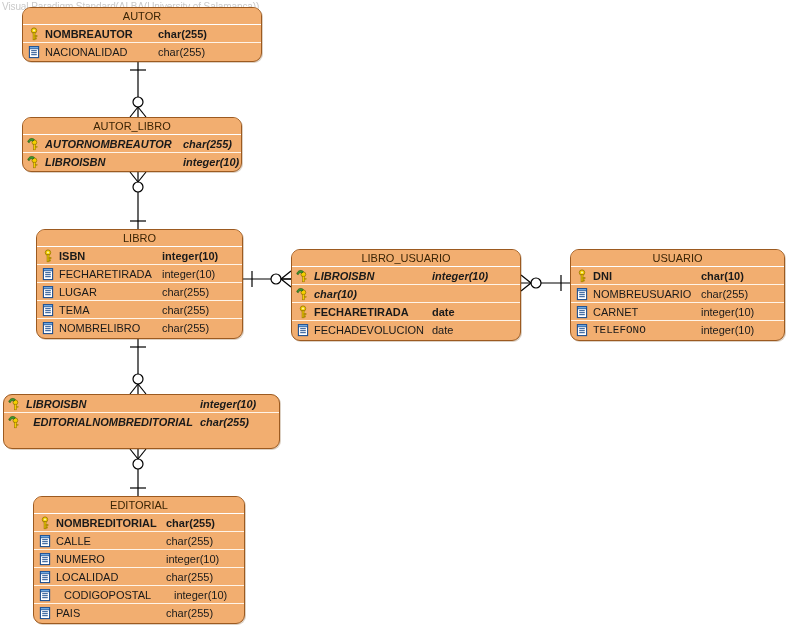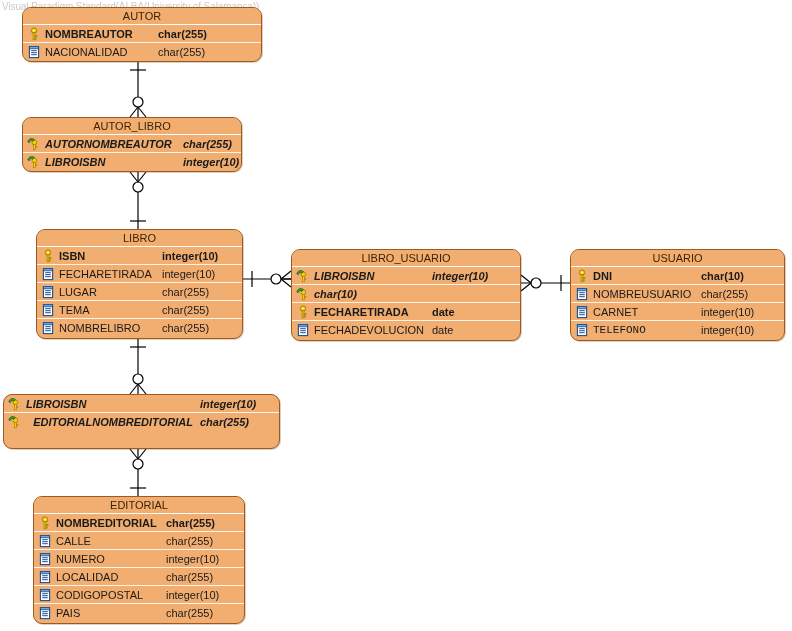--- a/index.html
+++ b/index.html
@@ -498,21 +498,21 @@
           <div class="attr-row">
             <span class="attr-icon">
               <svg class="icon-col" viewBox="0 0 14 14" xmlns="http://www.w3.org/2000/svg">
                 <rect x="2.4" y="1.6" width="9.2" height="11" fill="#ffffff" stroke="#1d4e8f" stroke-width="1.1"></rect>
                 <rect x="2.4" y="1.6" width="9.2" height="2.2" fill="#6ea8e0" stroke="#1d4e8f" stroke-width="0.8"></rect>
                 <line x1="4.2" y1="5.7" x2="9.8" y2="5.7" stroke="#1d4e8f" stroke-width="1"></line>
                 <line x1="4.2" y1="7.7" x2="9.8" y2="7.7" stroke="#1d4e8f" stroke-width="1"></line>
                 <line x1="4.2" y1="9.7" x2="9.8" y2="9.7" stroke="#1d4e8f" stroke-width="1"></line>
               </svg>
             </span>
-            <span class="attr-name" style="flex: 0 0 110px;">CODIGOPOSTAL</span>
+            <span class="attr-name" style="flex: 0 0 110px; margin-left: 8px;">CODIGOPOSTAL</span>
             <span class="attr-type" style="width: 74px;">integer(10)</span>
           </div>
           <div class="attr-row">
             <span class="attr-icon">
               <svg class="icon-col" viewBox="0 0 14 14" xmlns="http://www.w3.org/2000/svg">
                 <rect x="2.4" y="1.6" width="9.2" height="11" fill="#ffffff" stroke="#1d4e8f" stroke-width="1.1"></rect>
                 <rect x="2.4" y="1.6" width="9.2" height="2.2" fill="#6ea8e0" stroke="#1d4e8f" stroke-width="0.8"></rect>
                 <line x1="4.2" y1="5.7" x2="9.8" y2="5.7" stroke="#1d4e8f" stroke-width="1"></line>
                 <line x1="4.2" y1="7.7" x2="9.8" y2="7.7" stroke="#1d4e8f" stroke-width="1"></line>
                 <line x1="4.2" y1="9.7" x2="9.8" y2="9.7" stroke="#1d4e8f" stroke-width="1"></line>

